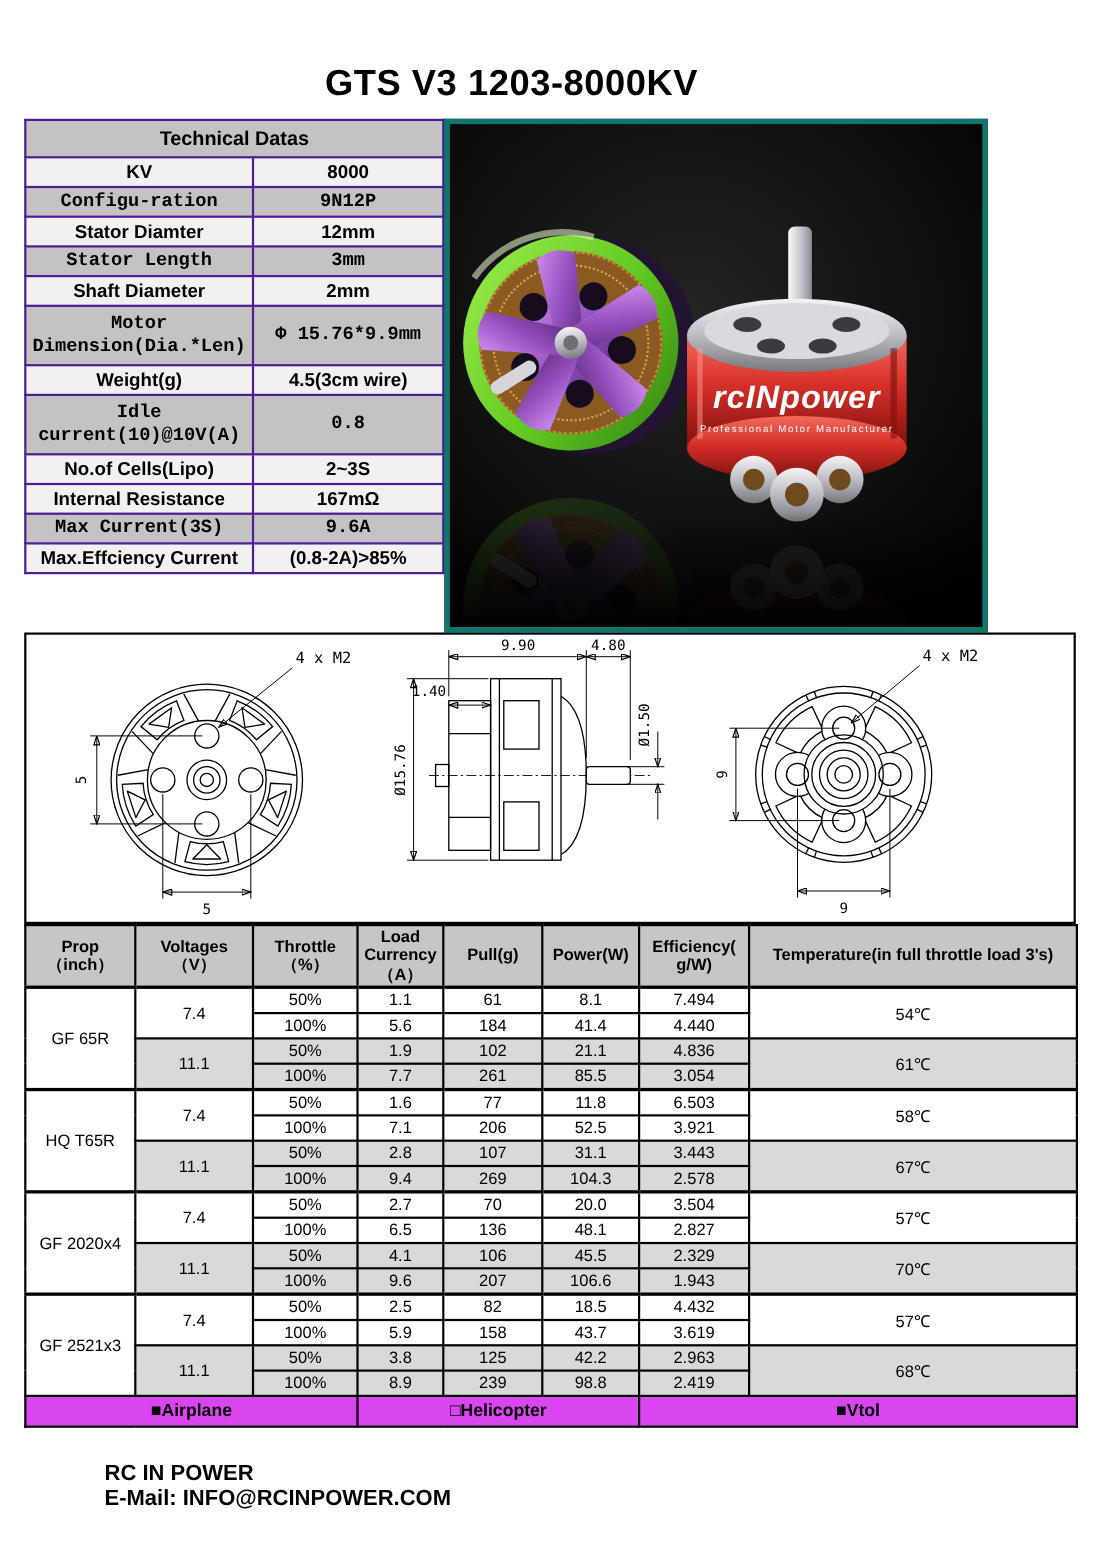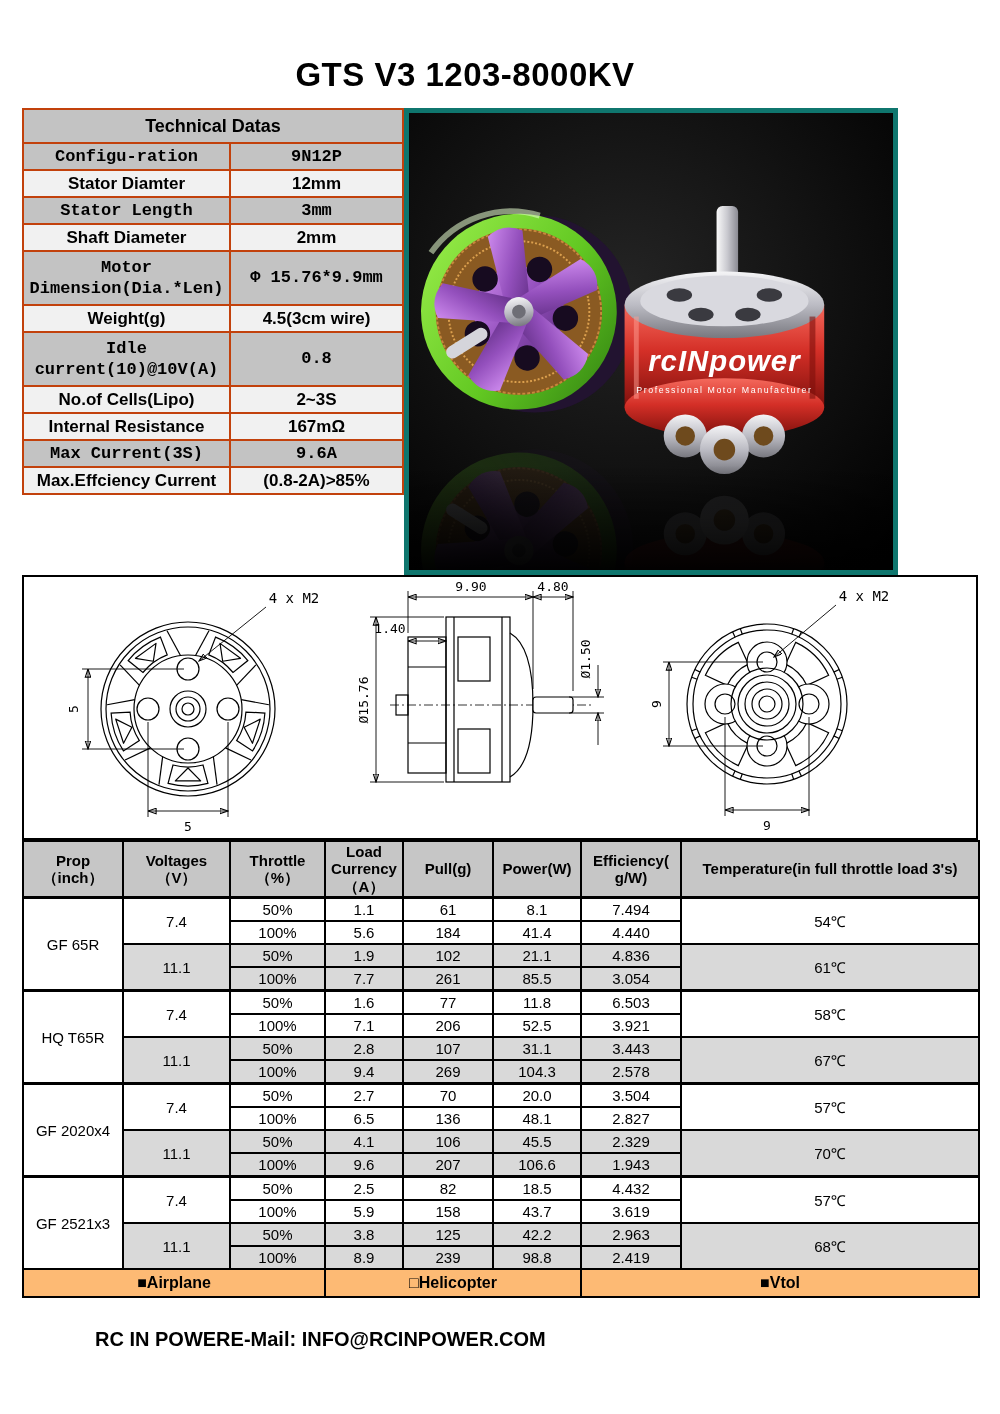--- a/index.html
+++ b/index.html
@@ -1,21 +1,21 @@
 <!DOCTYPE html>
 <html><head>
 <meta charset="utf-8">
 <style>
   html,body{margin:0;padding:0;background:#fff;}
   body{width:1000px;height:1414px;font-family:"Liberation Sans",sans-serif;color:#000;position:relative;}
   .page{width:1000px;height:1414px;overflow:hidden;border-radius:26px;}
   h1.title{margin:0;padding:56px 70px 0 0;text-align:center;font-size:33px;line-height:38px;font-weight:bold;letter-spacing:.5px;}
   .top{display:flex;margin:14px 0 0 22px;align-items:flex-start;}
   table.tech{border-collapse:collapse;width:380px;table-layout:fixed;font-weight:bold;font-size:17px;}
-  table.tech td{border:2px solid #c2410c;text-align:center;vertical-align:middle;padding:1px 3px;line-height:1.25;}
+  table.tech td{border:2px solid #4c1d95;text-align:center;vertical-align:middle;padding:1px 3px;line-height:1.25;}
   table.tech tr.hd td{background:#c3c3c3;height:30px;font-size:18px;}
   table.tech tr.w td{background:#f1f1f1;}
   table.tech tr.g td{background:#c3c3c3;font-family:Liberation Mono, monospace;}
   table.tech tr.h1{height:27px;}
   table.tech tr.h2{height:54px;}
   .photo{width:494px;height:467px;margin-left:0;border:5px solid #0f766e;box-sizing:border-box;background:#000;}
   .photo svg{display:block;width:100%;height:100%;}
   .drawbox{margin-left:22px;width:956px;height:265px;border:2px solid #000;box-sizing:border-box;background:#fff;}
   .drawbox svg{display:block;}
   .cad circle,.cad rect,.cad path{fill:none;stroke:#000;stroke-width:1.2;}
@@ -24,42 +24,46 @@
   .cad .dim line{stroke-width:.9;}
   .cad text{fill:#000;stroke:none;font:13px "DejaVu Sans Mono",monospace;text-anchor:middle;}
   .cad text.lead{font-size:14px;}
   .cad .cl{stroke-dasharray:9 3 2 3;stroke-width:.8;}
   table.perf{border-collapse:collapse;margin-left:22px;width:956px;table-layout:fixed;font-size:15px;padding-left:33px;}
   table.perf th,table.perf td{border:2px solid #000;text-align:center;vertical-align:middle;padding:0 2px;}
   table.perf th{background:#c6c6c6;height:54px;font-weight:bold;line-height:1.15;}
   table.perf tbody td{height:21px;font-weight:normal;}
   table.perf td.gs{background:#d9d9d9;}
   table.perf tr.grp td{border-top:3px solid #000;}
-  table.perf tfoot td{height:26px;font-weight:bold;font-size:16px;background:#fdba74;}
-  .pfoot{display:flex;justify-content:flex-start;margin-top:30px;padding:0 172px 0 95px;font-size:20px;font-weight:bold;}
+  table.perf tfoot td{height:26px;font-weight:bold;font-size:16px;background:#d946ef;}
+  .pfoot{display:flex;justify-content:space-between;margin-top:30px;padding:0 172px 0 95px;font-size:20px;font-weight:bold;flex-direction:column;}
 </style>
 </head>
 <body>
 
 <div class="page">
 
   <h1 class="title">GTS V3 1203-8000KV</h1>
 
   <div class="top">
     <table class="tech">
       <colgroup>
           <col style="width:207px">
           <col style="width:173px">
         </colgroup>
       <thead>
         <tr class="hd">
           <td colspan="2">Technical Datas</td>
         </tr>
       </thead>
       <tbody>
+          <tr class="w h1">
+            <td class="lbl">KV</td>
+            <td class="val">8000</td>
+          </tr>
           <tr class="g h1">
             <td class="lbl">Configu-ration</td>
             <td class="val">9N12P</td>
           </tr>
           <tr class="w h1">
             <td class="lbl">Stator Diamter</td>
             <td class="val">12mm</td>
           </tr>
           <tr class="g h1">
             <td class="lbl">Stator Length</td>

